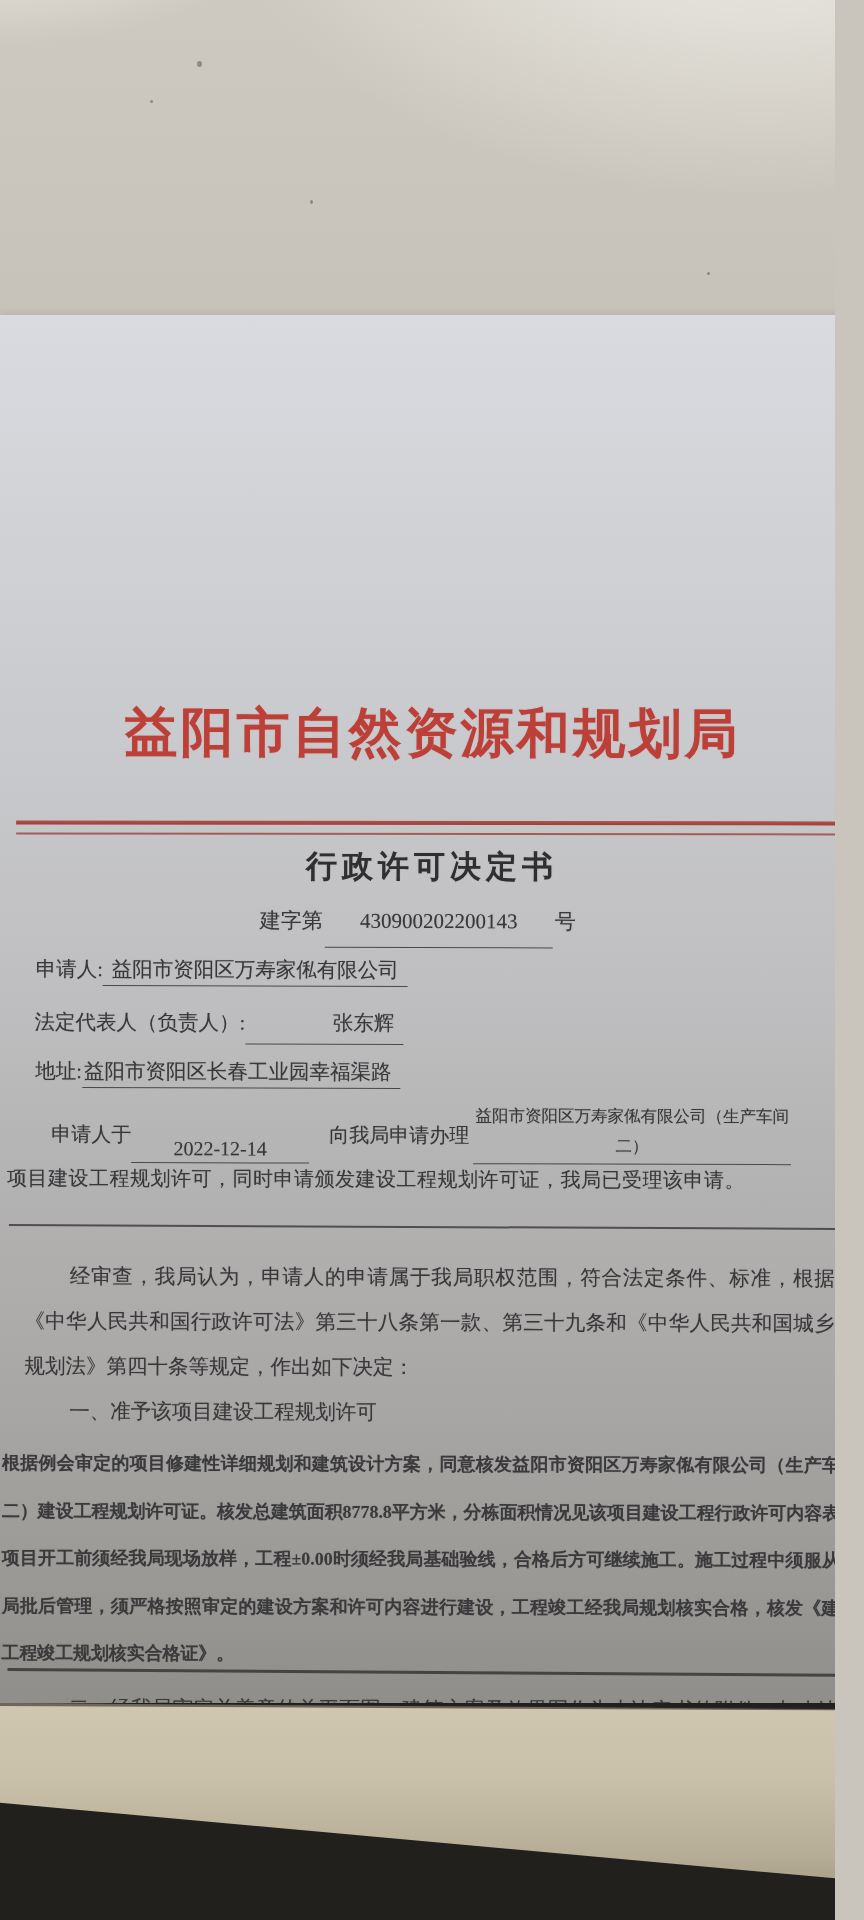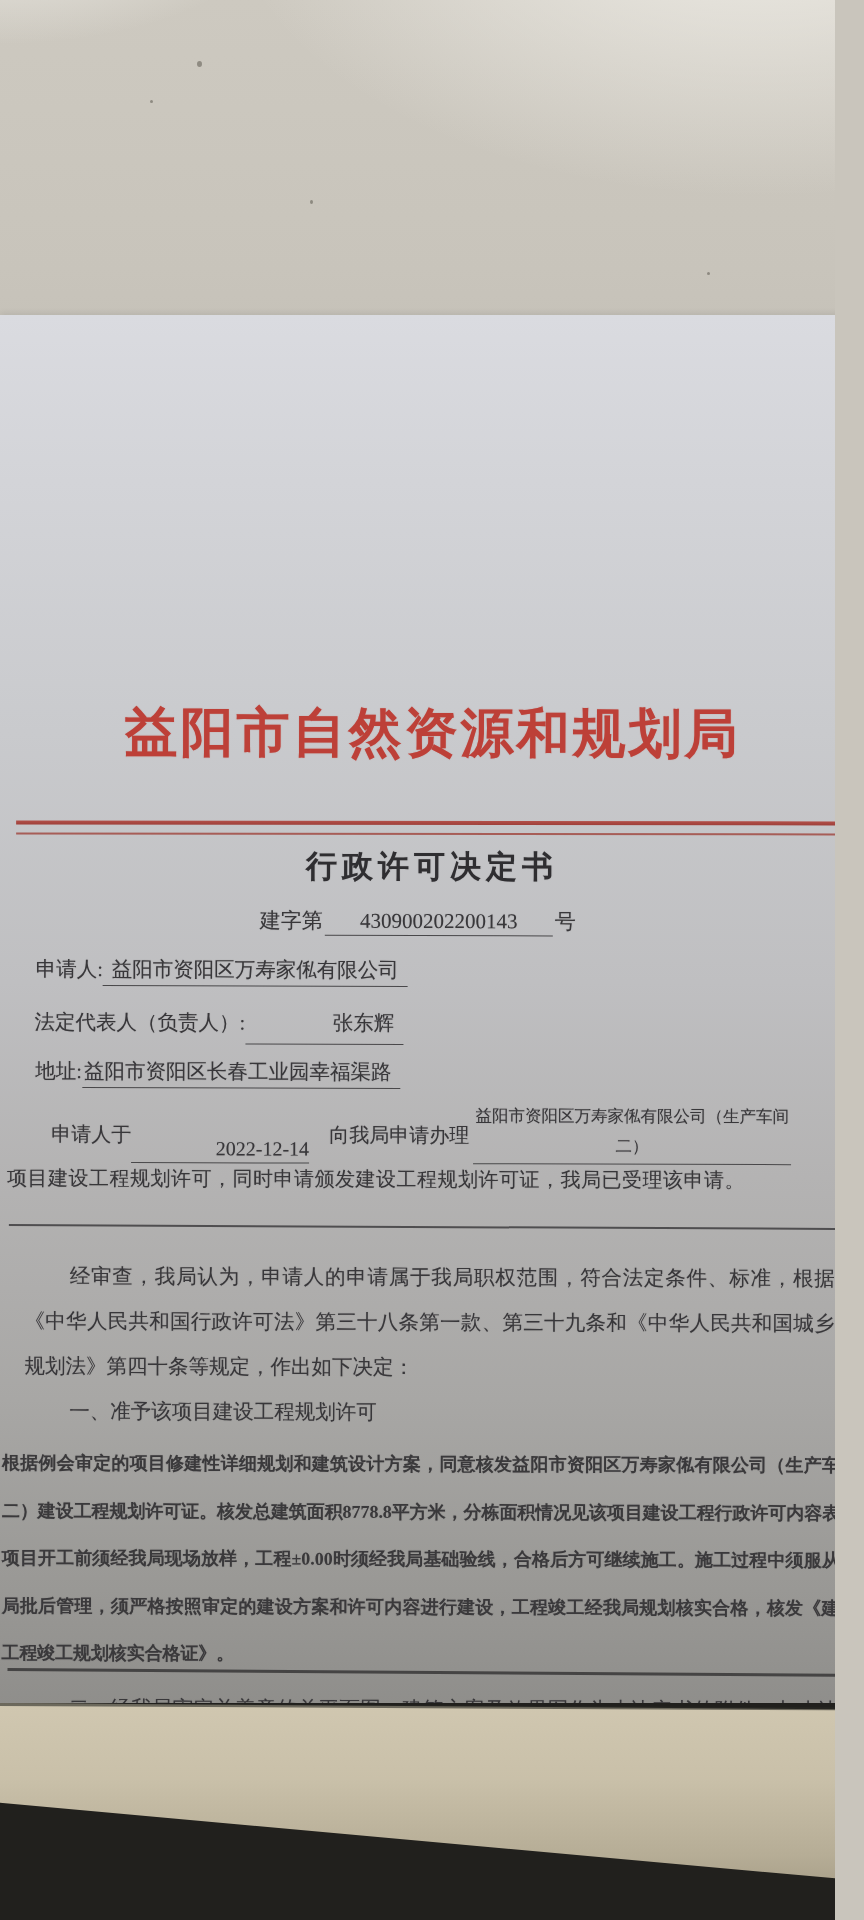--- a/index.html
+++ b/index.html
@@ -55,38 +55,38 @@
   }
 
   .u{border-bottom:1.6px solid #49484a;}
 
   .docnum-row{
     position:absolute;top:592px;left:0;width:100%;
     text-align:center;font-size:21px;transform:translateX(-14px);
   }
   .docnum-row .num-box{
     display:inline-block;width:228px;text-align:center;
-    padding-bottom:1px;margin:0 2px;
+    padding-bottom:13px;margin:0 2px;
     font-family:"Liberation Serif","DejaVu Serif",serif;
   }
 
   .field-row{position:absolute;left:36px;font-size:20.5px;white-space:nowrap;}
   .fr-applicant{top:641px;}
   .fr-legal{top:694px;left:35px;}
   .fr-address{top:743px;}
   .field-row .val{display:inline-block;padding:0 9px 2px 9px;}
   .fr-legal .val{width:140px;text-align:right;padding-bottom:7px;}
   .fr-address .val{padding-left:2px;}
 
   .apply-row{
     position:absolute;top:786px;left:52px;right:20px;
     display:flex;align-items:flex-end;font-size:20px;
   }
   .apply-row .lbl{padding-bottom:15px;white-space:nowrap;}
-  .date-box{width:178px;text-align:right;padding-bottom:2px;flex:none;}
+  .date-box{width:178px;text-align:center;padding-bottom:2px;flex:none;}
   .mid-lbl{margin-left:20px;}
   .project-box{
     width:318px;flex:none;margin-left:4px;
     font-size:16.5px;line-height:30px;text-align:center;padding-bottom:2px;
   }
   .continuation{
     position:absolute;top:851px;left:8px;right:26px;margin:0;
     font-size:20px;letter-spacing:.5px;
   }
 

